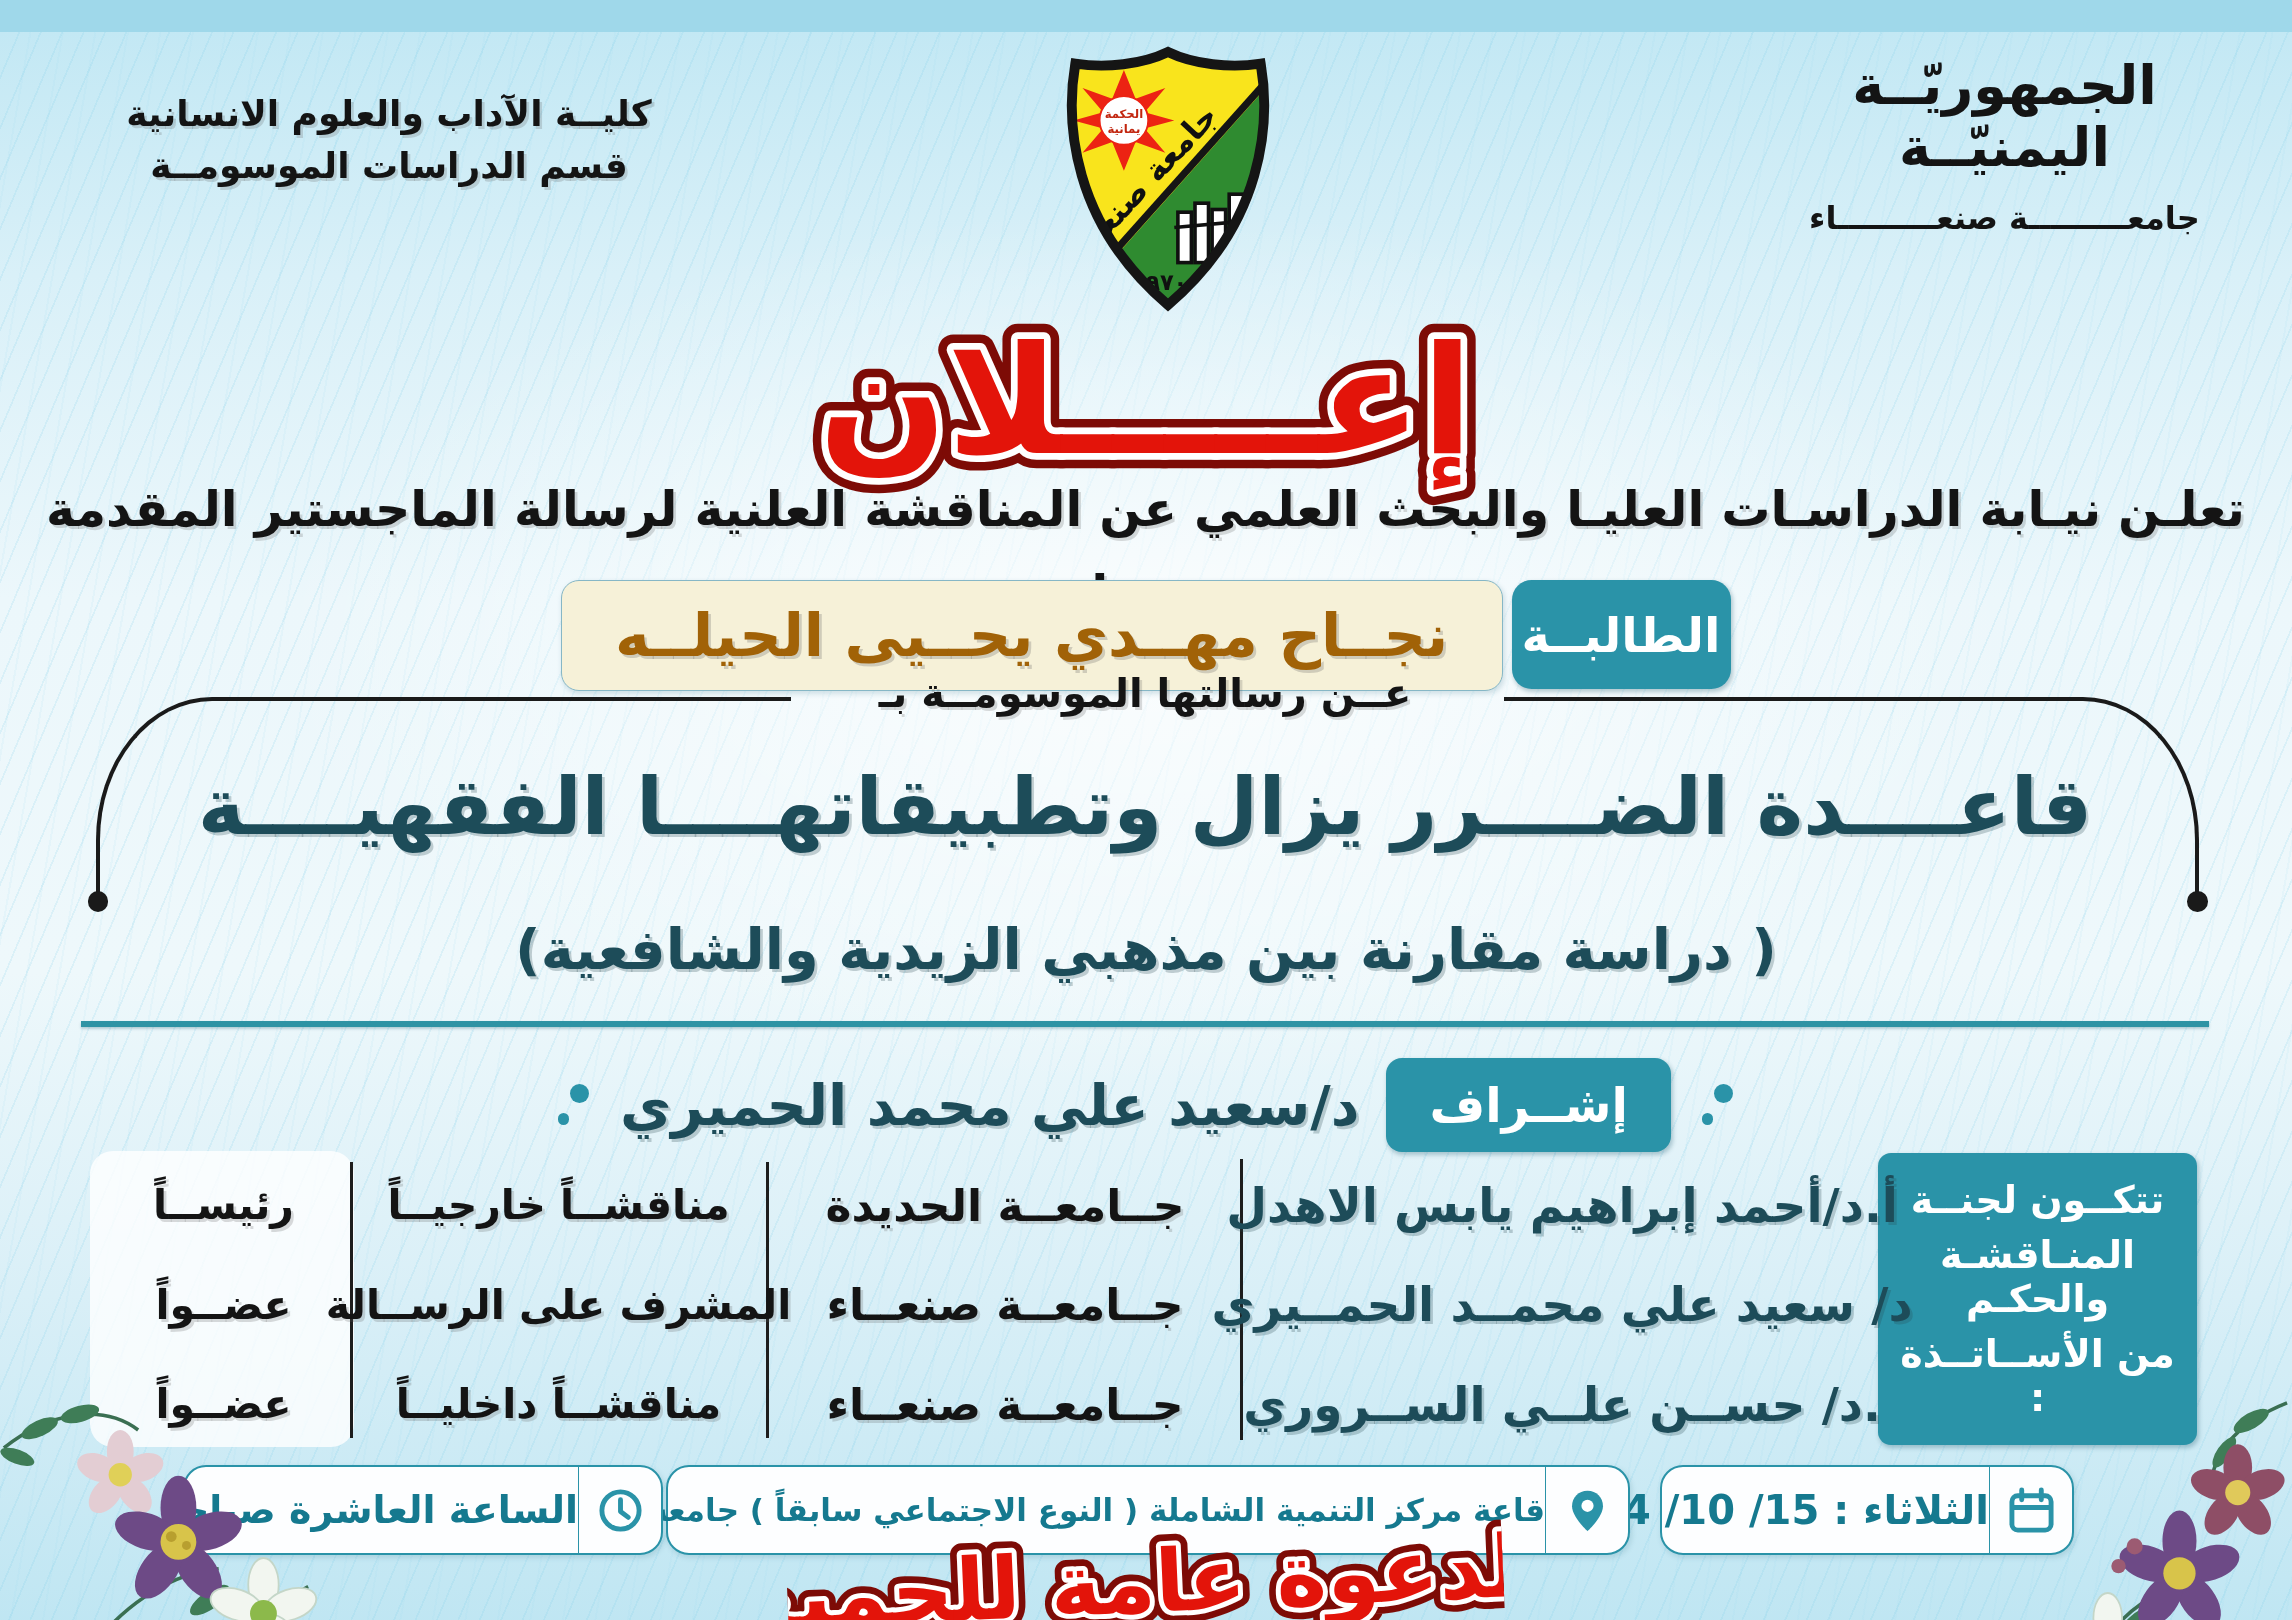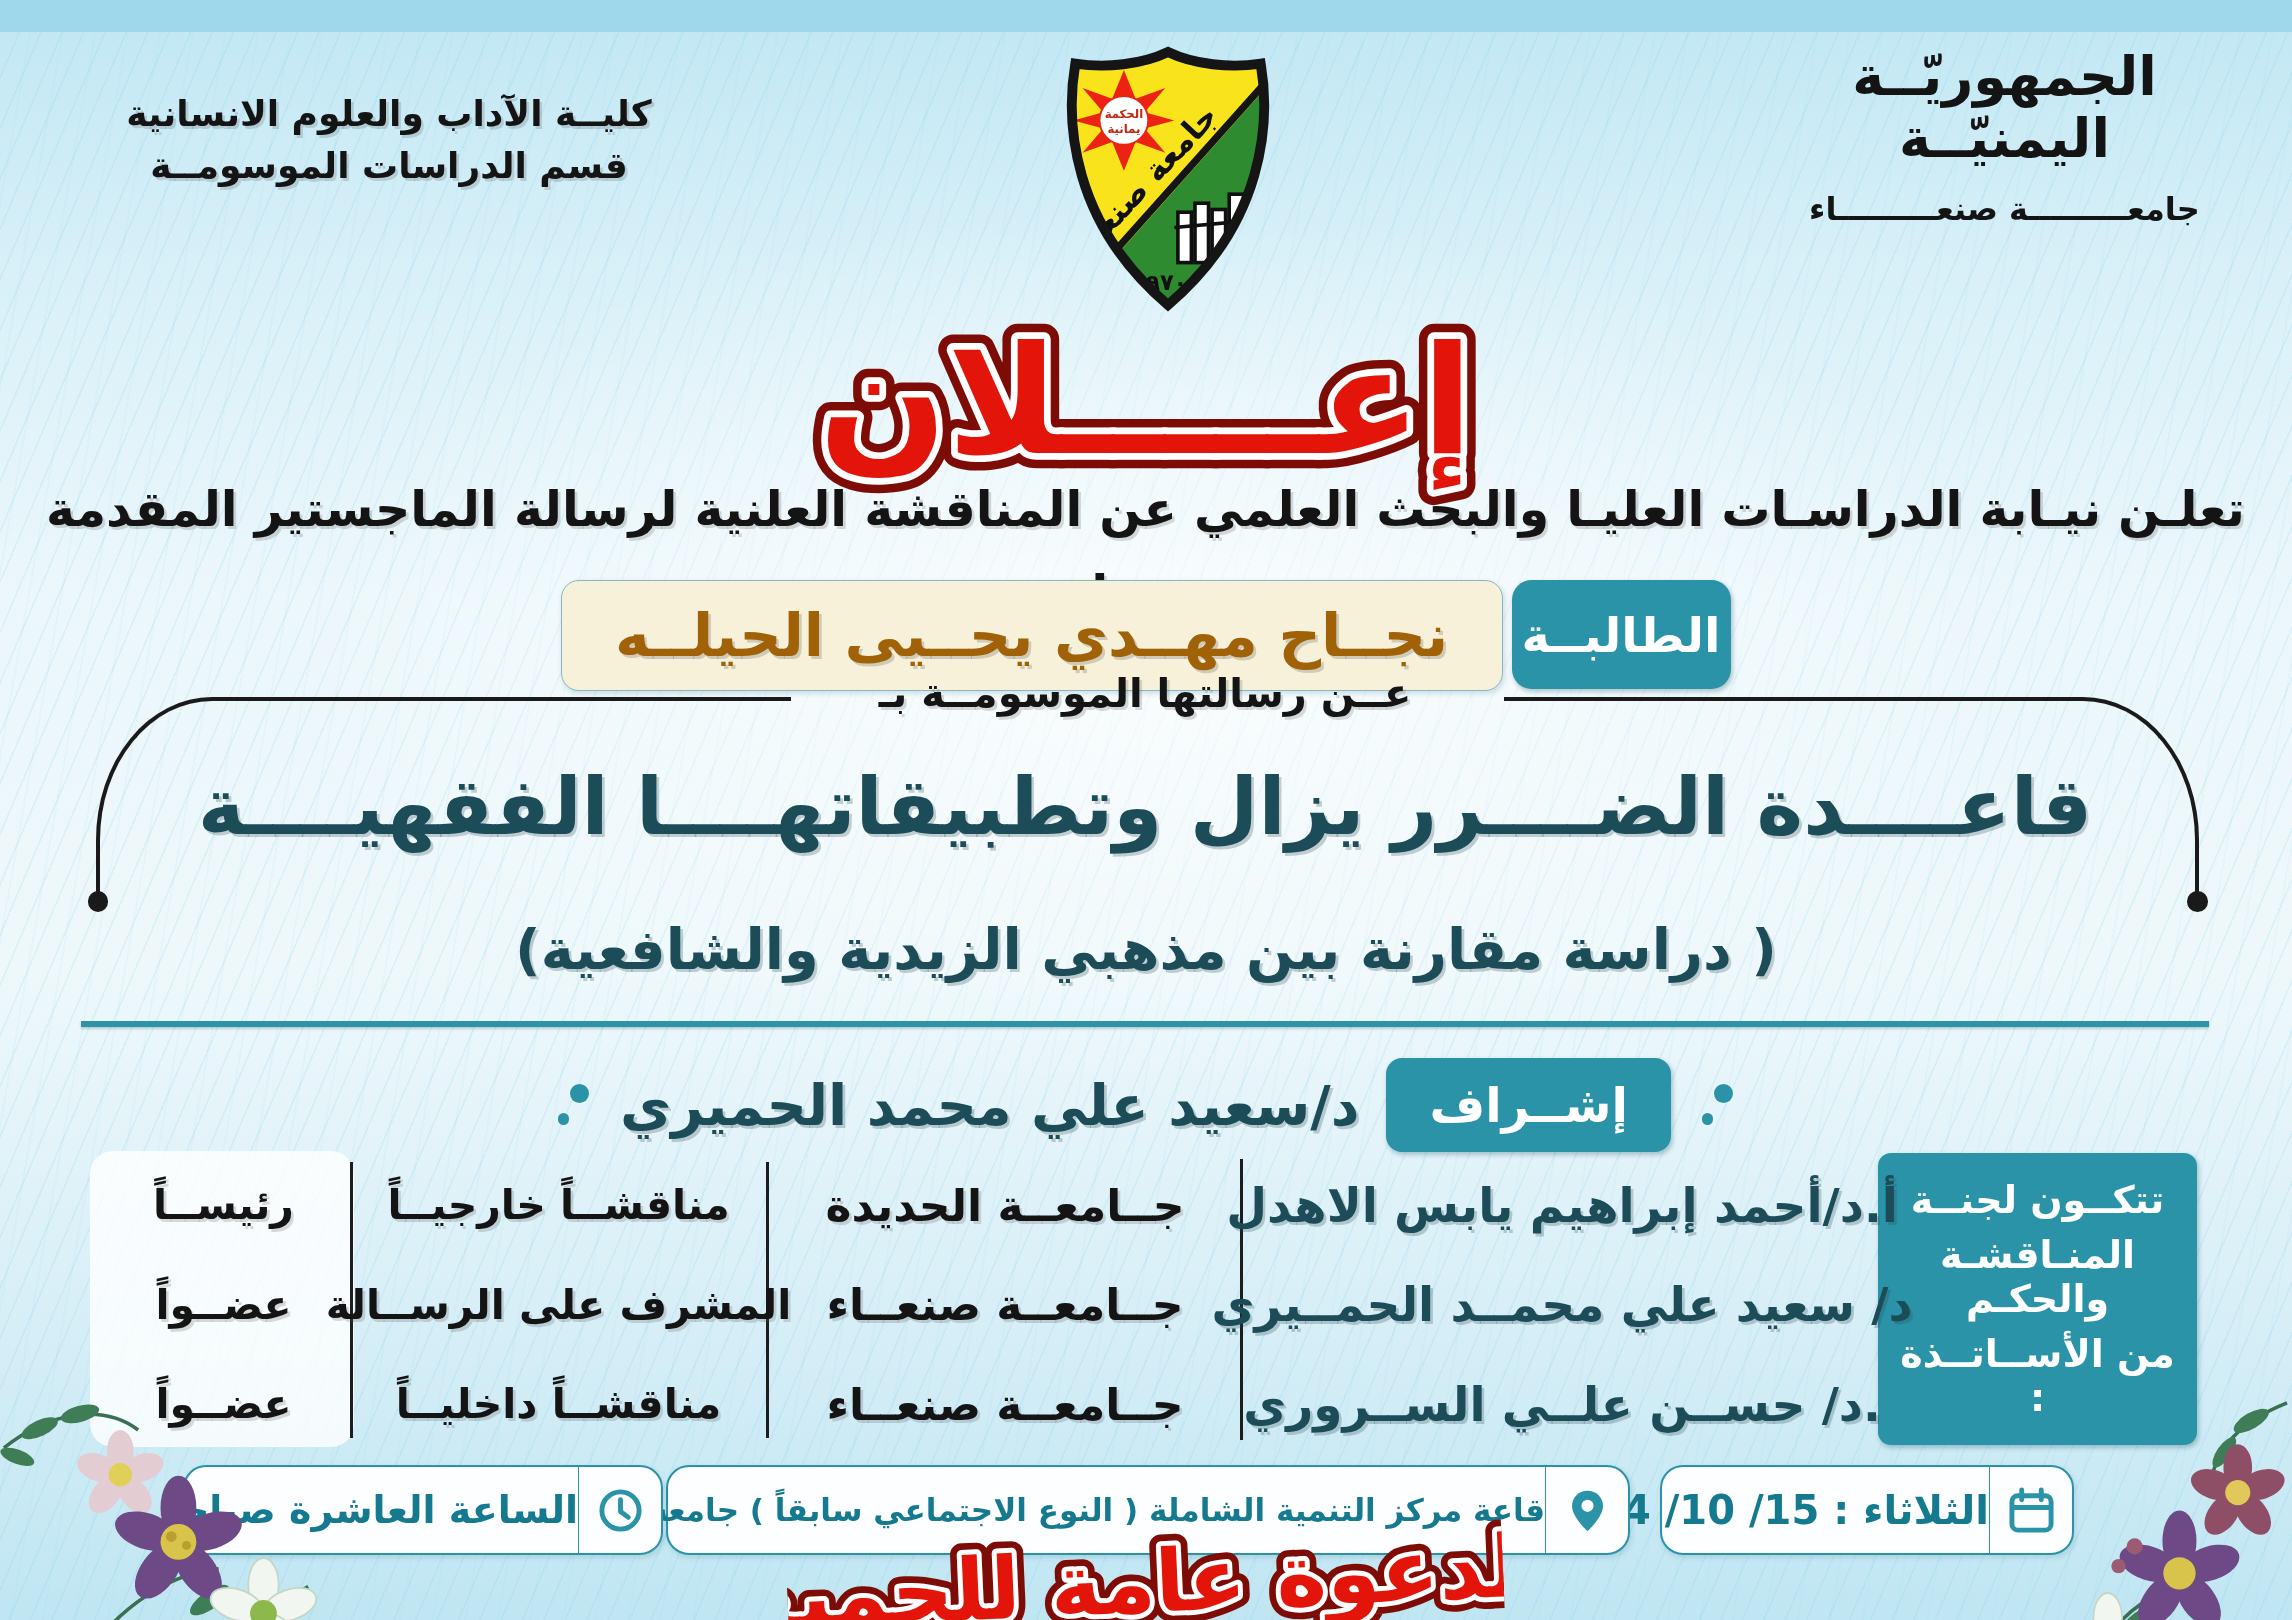--- a/index.html
+++ b/index.html
@@ -40,21 +40,21 @@
 
 <div id="canvas">
   <div class="texture"></div>
   <div class="glow"></div>
 
   <div class="abs ctr blacktxt" style="left:36px;top:56px;width:708px;font-size:36px;line-height:1.45;">
     <div>كليــة الآداب والعلوم الانسانية</div>
     <div>قسم الدراسات الموسومــة</div>
   </div>
 
-  <div class="abs ctr" style="left:1746px;top:14px;width:519px;">
+  <div class="abs ctr" style="left:1746px;top:23px;width:519px;">
     <div class="blacktxt" style="font-size:54px;line-height:1.15;text-shadow:none;">الجمهوريّــة اليمنيّــة</div>
     <div class="blacktxt" style="font-size:32px;margin-top:19.7px;text-shadow:none;">جامعـــــــــة صنعـــــــــاء</div>
   </div>
 
   <svg class="abs" style="left:1041px;top:10.7px;width:256px;height:270px;" viewBox="0 0 250 300">
     <defs>
       <clipPath id="shieldClip">
         <path d="M125 10 C96 24 56 28 22 23 C11 88 18 200 125 291 C232 200 239 88 228 23 C194 28 154 24 125 10 Z"></path>
       </clipPath>
     </defs>

